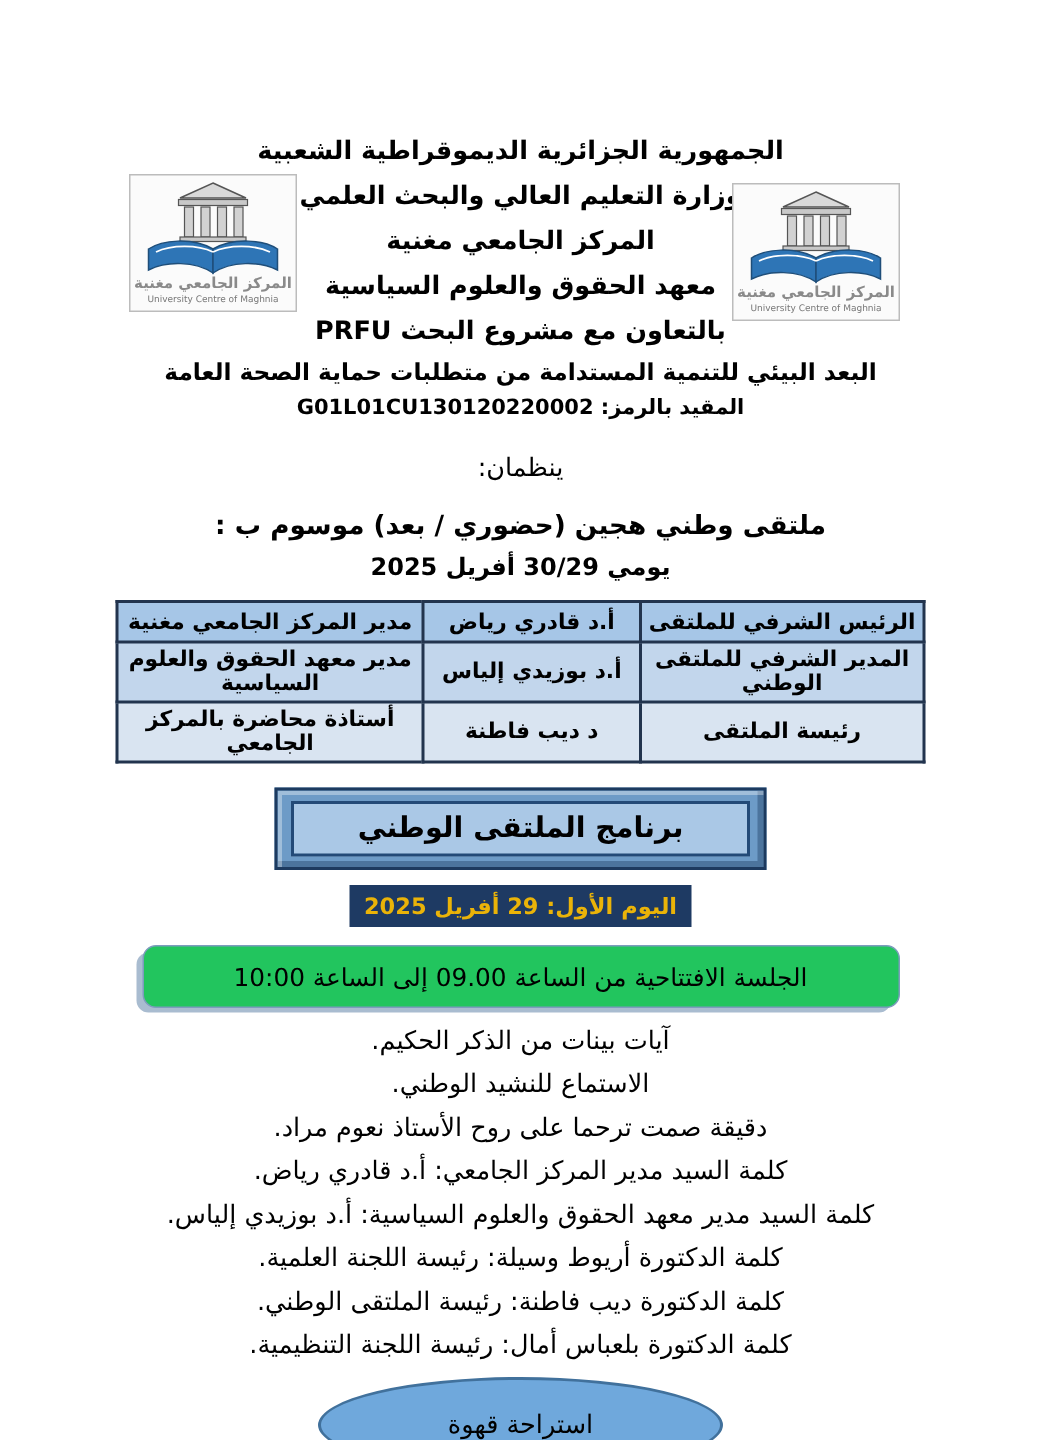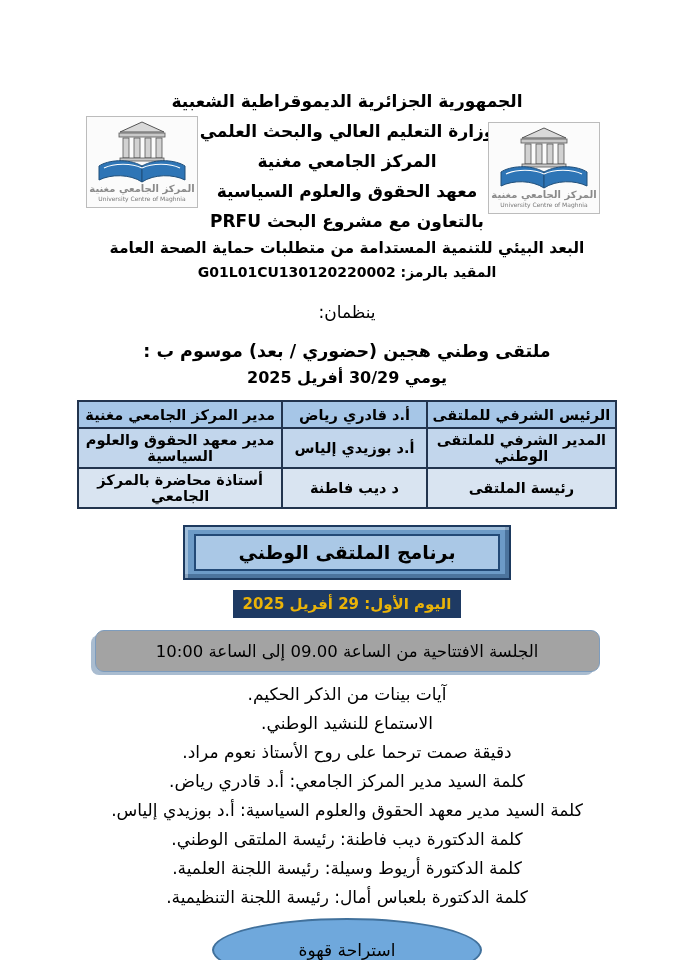--- a/index.html
+++ b/index.html
@@ -79,21 +79,21 @@
     line-height:20px;
     padding:4px 10px;
     text-align:center;
   }
 
   
   .session-box {
     margin:12px auto 0 auto;
     width:505px;
     height:42px;
-    background:#a3a3a3;
+    background:#22c55e;
     border:1.5px solid #7d9cbd;
     border-radius:9px;
     box-shadow:-5px 4px 0 -1px #a9bcd0;
     display:flex;
     align-items:center;
     justify-content:center;
     font-size:16.5px;
   }
 
   
@@ -206,22 +206,22 @@
   <div class="session-box">
     <span>الجلسة الافتتاحية من الساعة 09.00 إلى الساعة 10:00</span>
   </div>
 
   <div class="program-list">
     <div class="program-item">آيات بينات من الذكر الحكيم.</div>
     <div class="program-item">الاستماع للنشيد الوطني.</div>
     <div class="program-item">دقيقة صمت ترحما على روح الأستاذ نعوم مراد.</div>
     <div class="program-item">كلمة السيد مدير المركز الجامعي: أ.د قادري رياض.</div>
     <div class="program-item">كلمة السيد مدير معهد الحقوق والعلوم السياسية: أ.د بوزيدي إلياس.</div>
+    <div class="program-item">كلمة الدكتورة أريوط وسيلة: رئيسة اللجنة العلمية.</div>
     <div class="program-item">كلمة الدكتورة ديب فاطنة: رئيسة الملتقى الوطني.</div>
-    <div class="program-item">كلمة الدكتورة أريوط وسيلة: رئيسة اللجنة العلمية.</div>
     <div class="program-item">كلمة الدكتورة بلعباس أمال: رئيسة اللجنة التنظيمية.</div>
   </div>
 
   <div class="coffee-ellipse">
     <span>استراحة قهوة</span>
   </div>
 
 </div>
 
 </body></html>

